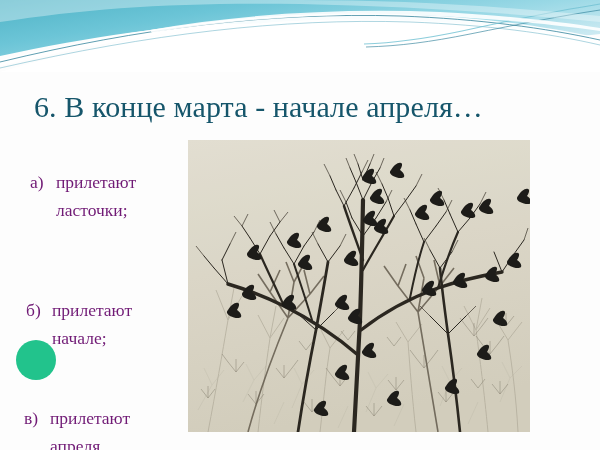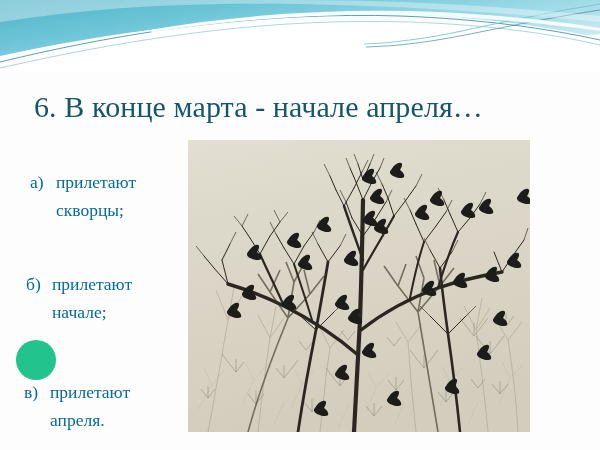--- a/index.html
+++ b/index.html
@@ -56,28 +56,28 @@
     position: absolute;
     left: 0px;
     top: 168px;
     width: 186px;
   }
   .option {
     position: relative;
     font-family: "Liberation Serif", serif;
     font-size: 17.5px;
     line-height: 28px;
-    color: #0369a1;
+    color: #701a75;
   }
   .option .opt-line {
     display: block;
     white-space: nowrap;
   }
   .opt-a { margin-left: 30px; }
-  .opt-b { margin-left: 26px; margin-top: 46px; }
+  .opt-b { margin-left: 26px; margin-top: 72px; }
   .opt-c { margin-left: 24px; margin-top: 52px; }
 
   .opt-line .marker {
     display: inline-block;
     width: 26px;
   }
   .opt-line .indent {
     display: inline-block;
     width: 26px;
   }
@@ -152,21 +152,21 @@
 
   <div class="title">6. В конце марта - начале апреля…</div>
 
   <div class="options">
 
     <div class="option opt-a">
       <span class="opt-line">
         <span class="marker">а)</span><span>прилетают</span>
       </span>
       <span class="opt-line">
-        <span class="indent"></span><span>скворцы;</span>
+        <span class="indent"></span><span>ласточки;</span>
       </span>
     </div>
 
     <div class="option opt-b">
       <span class="opt-line">
         <span class="marker">б)</span><span>прилетают</span>
       </span>
       <span class="opt-line">
         <span class="indent"></span><span>начале;</span>
       </span>

